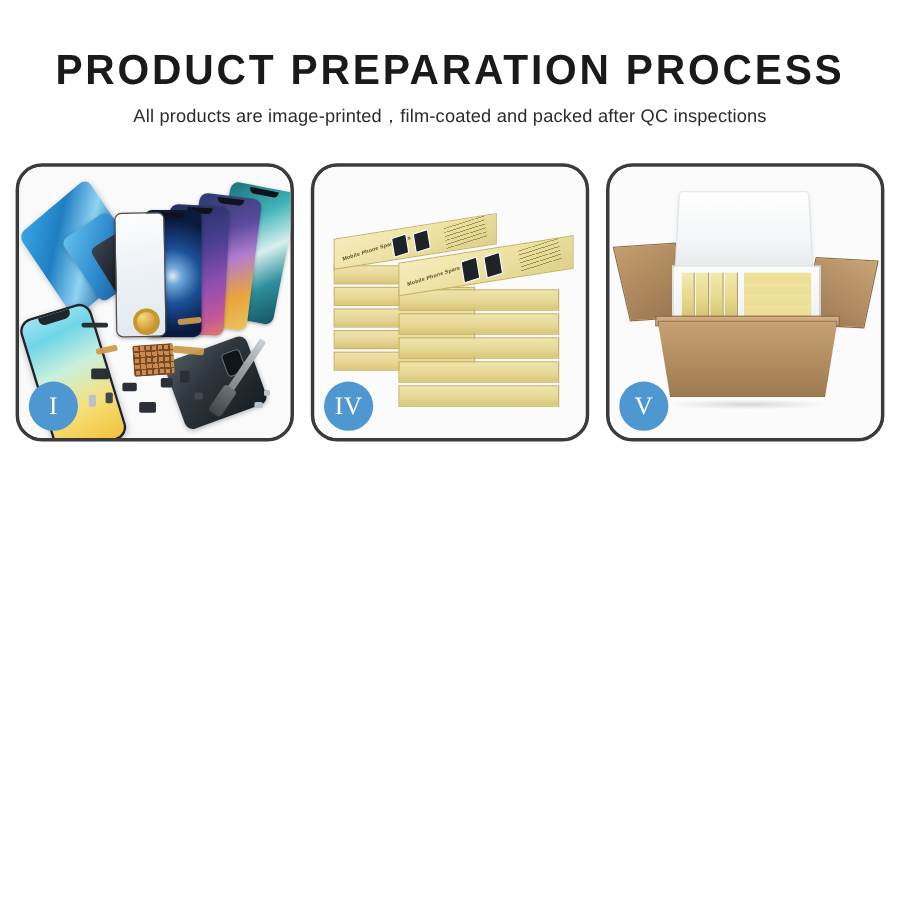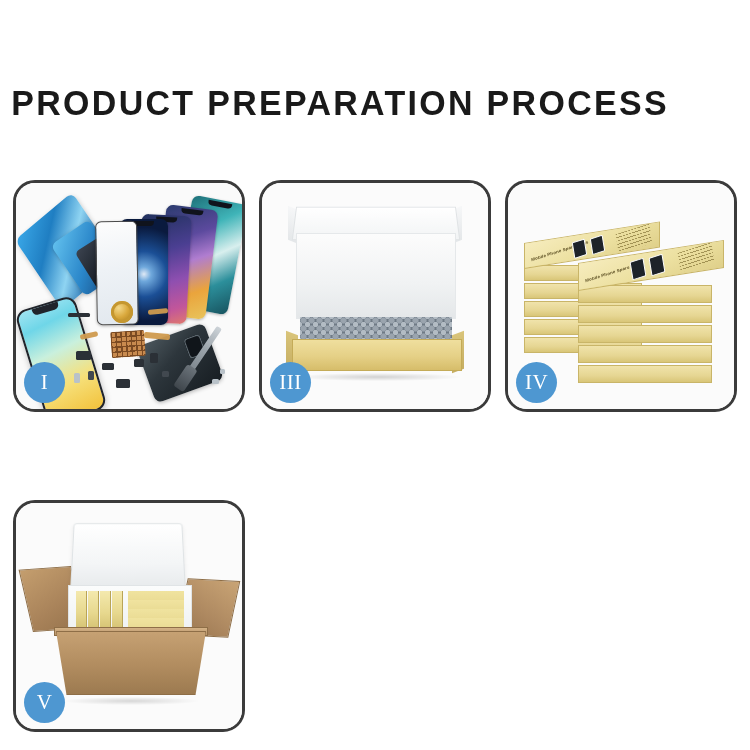--- a/index.html
+++ b/index.html
@@ -17,21 +17,21 @@
     position: relative;
     width: 750px;
     height: 750px;
     background: #ffffff;
   }
 
   
   .header {
     width: 750px;
     padding-top: 40px;
-    margin-top: 44px;
+    text-align: center;
   }
 
   .main-title {
     font-family: "Liberation Sans", sans-serif;
     font-size: 35px;
     font-weight: 700;
     color: #1a1a1a;
     letter-spacing: 2.4px;
     line-height: 1.08;
     transform: scaleX(0.97);
@@ -401,20 +401,21 @@
     background: radial-gradient(ellipse at center, rgba(0,0,0,0.15) 0%, transparent 72%);
   }
 </style>
 </head>
 <body>
 
 <div class="page">
 
   <div class="header">
     <div class="main-title">PRODUCT PREPARATION PROCESS</div>
+    <div class="sub-title">All products are image-printed，film-coated and packed after QC inspections</div>
   </div>
 
   <div class="grid">
 
     <div class="panel">
       <div class="panel-stage p1-bg">
 
         <div class="blue-film"></div>
         <div class="blue-film-2"></div>
         <div class="film-dark"></div>
@@ -456,34 +457,20 @@
         <div class="tiny-part" style="left:72px; top:188px; width:6px; height:9px;"></div>
         <div class="tiny-part" style="left:146px; top:188px; width:7px; height:6px;"></div>
         <div class="tiny-light" style="left:58px; top:190px; width:6px; height:10px;"></div>
         <div class="tiny-light" style="left:196px; top:196px; width:7px; height:5px;"></div>
         <div class="tiny-light" style="left:204px; top:186px; width:5px; height:5px;"></div>
       </div>
       <div class="badge">I</div>
     </div>
 
 
-    <div class="panel">
-      <div class="panel-stage">
-        <div class="b3-lidflap-l"></div>
-        <div class="b3-lidflap-r"></div>
-        <div class="b3-lid"></div>
-        <div class="b3-foam"></div>
-        <div class="b3-bubblebed"></div>
-        <div class="b3-side-l"></div>
-        <div class="b3-side-r"></div>
-        <div class="b3-front"></div>
-        <div class="b3-shadow"></div>
-      </div>
-      <div class="badge">III</div>
-    </div>
 
     <div class="panel">
       <div class="panel-stage">
         <div class="stack">
 
           <div class="sbox" style="left:2px; top:56px; width:118px; height:16px;"></div>
           <div class="sbox" style="left:2px; top:74px; width:118px; height:16px;"></div>
           <div class="sbox" style="left:2px; top:92px; width:118px; height:16px;"></div>
           <div class="sbox" style="left:2px; top:110px; width:118px; height:16px;"></div>
           <div class="sbox" style="left:2px; top:128px; width:118px; height:16px;"></div>

